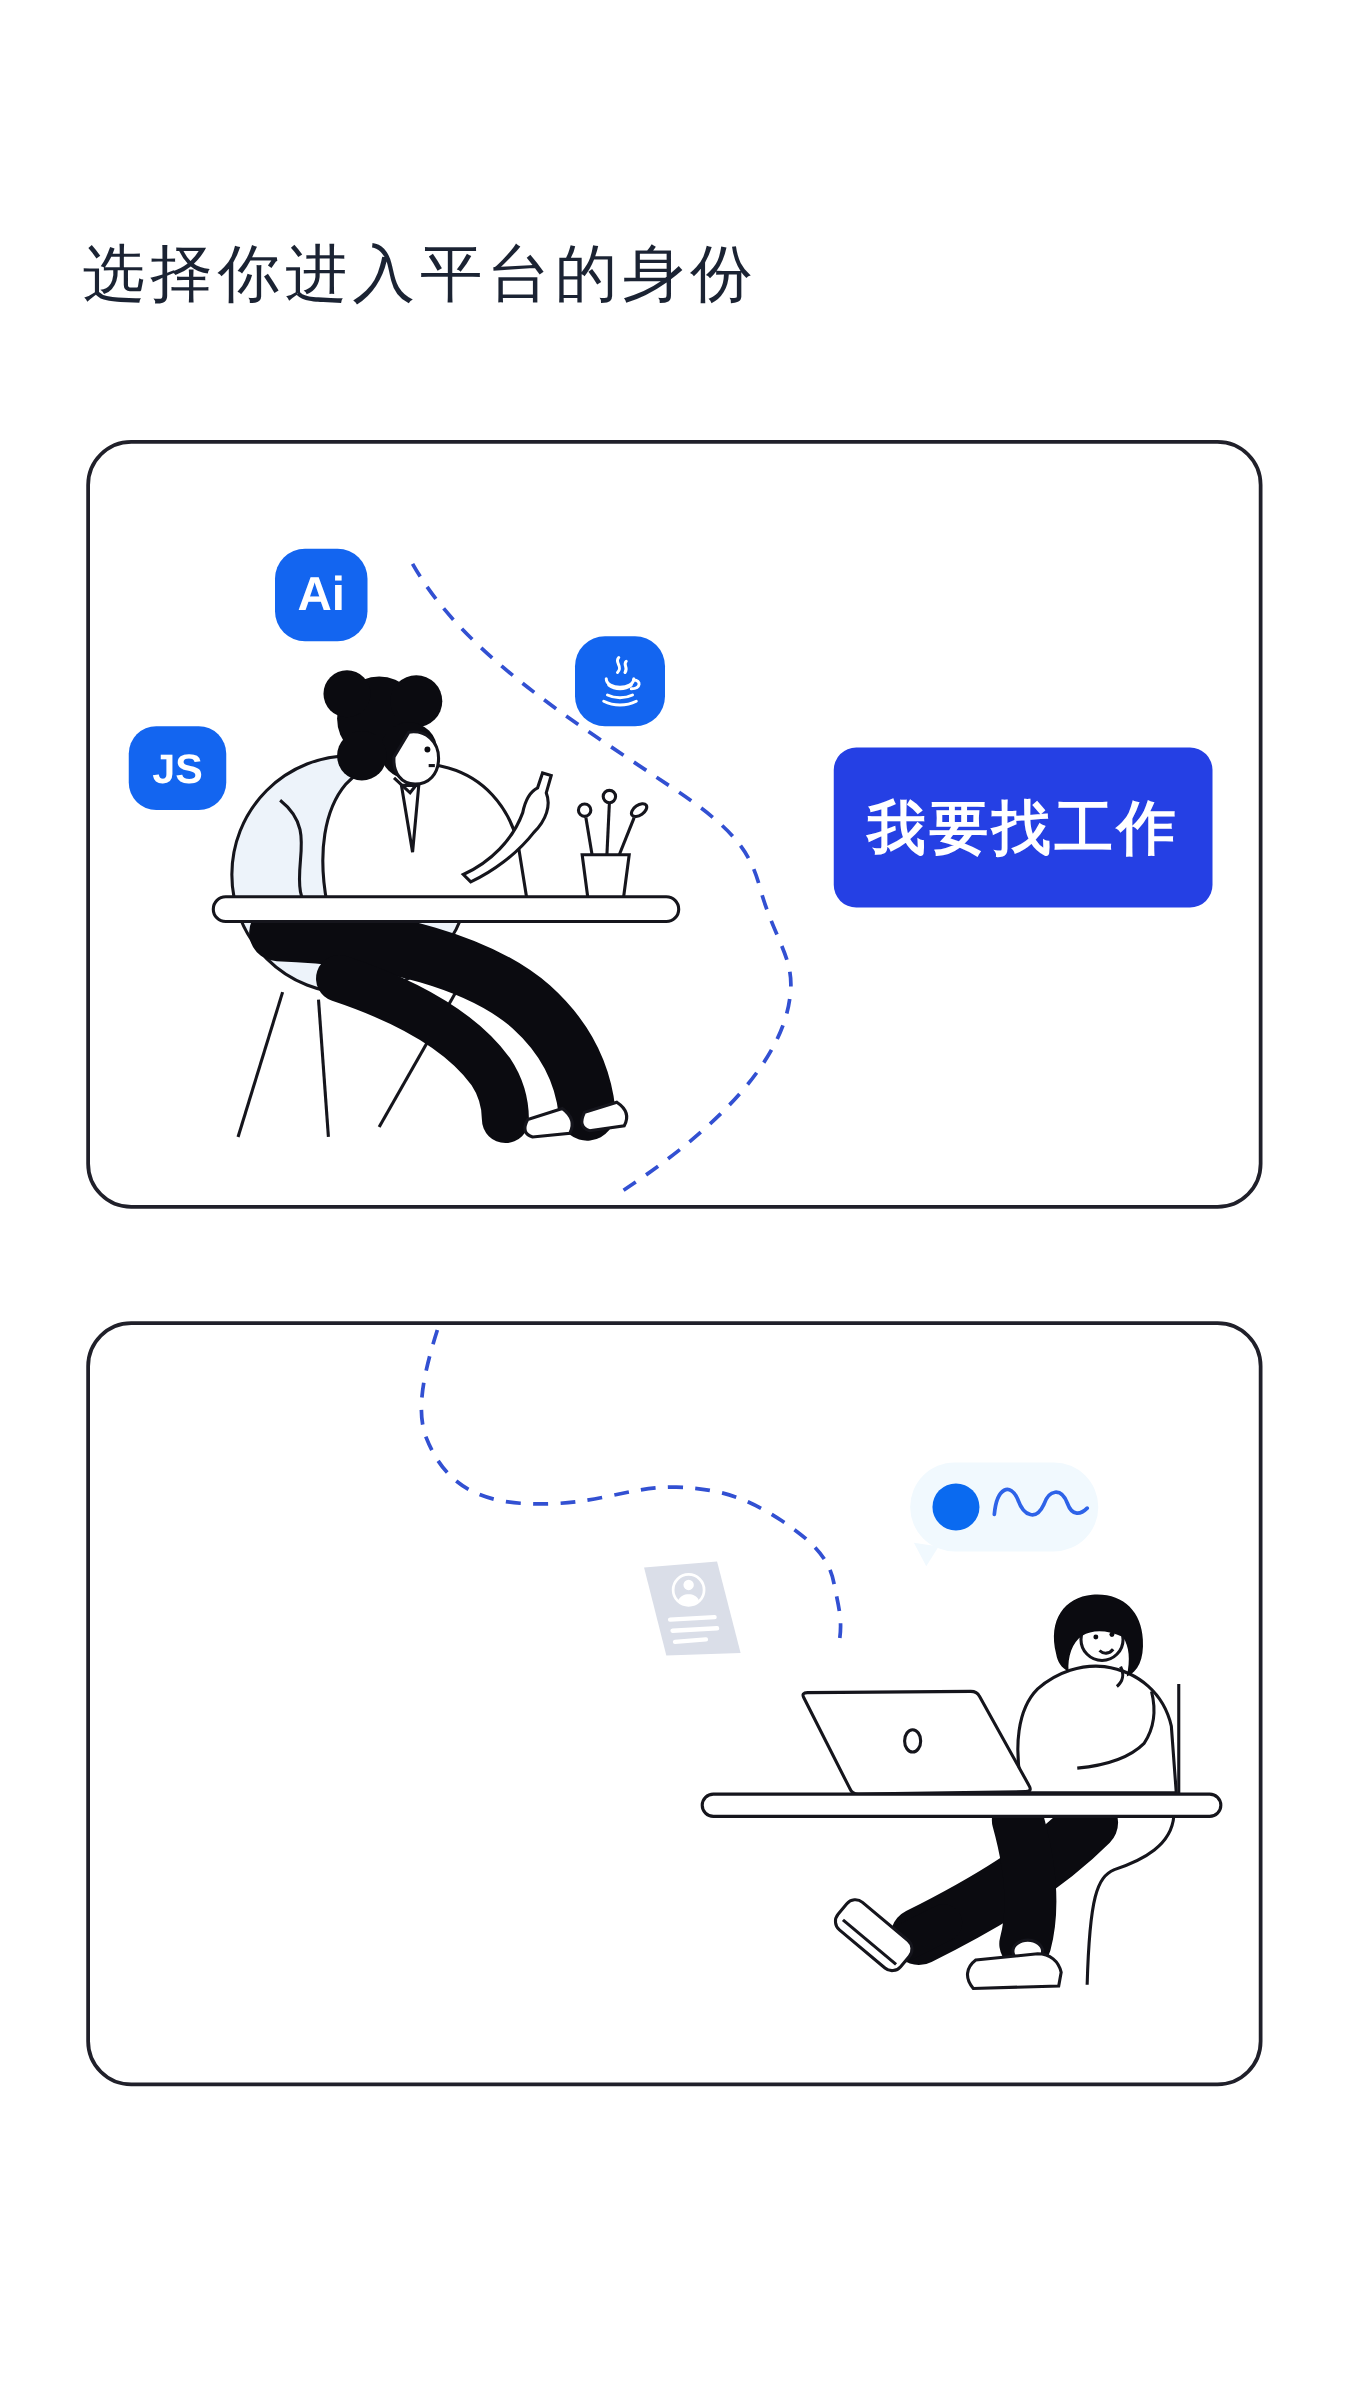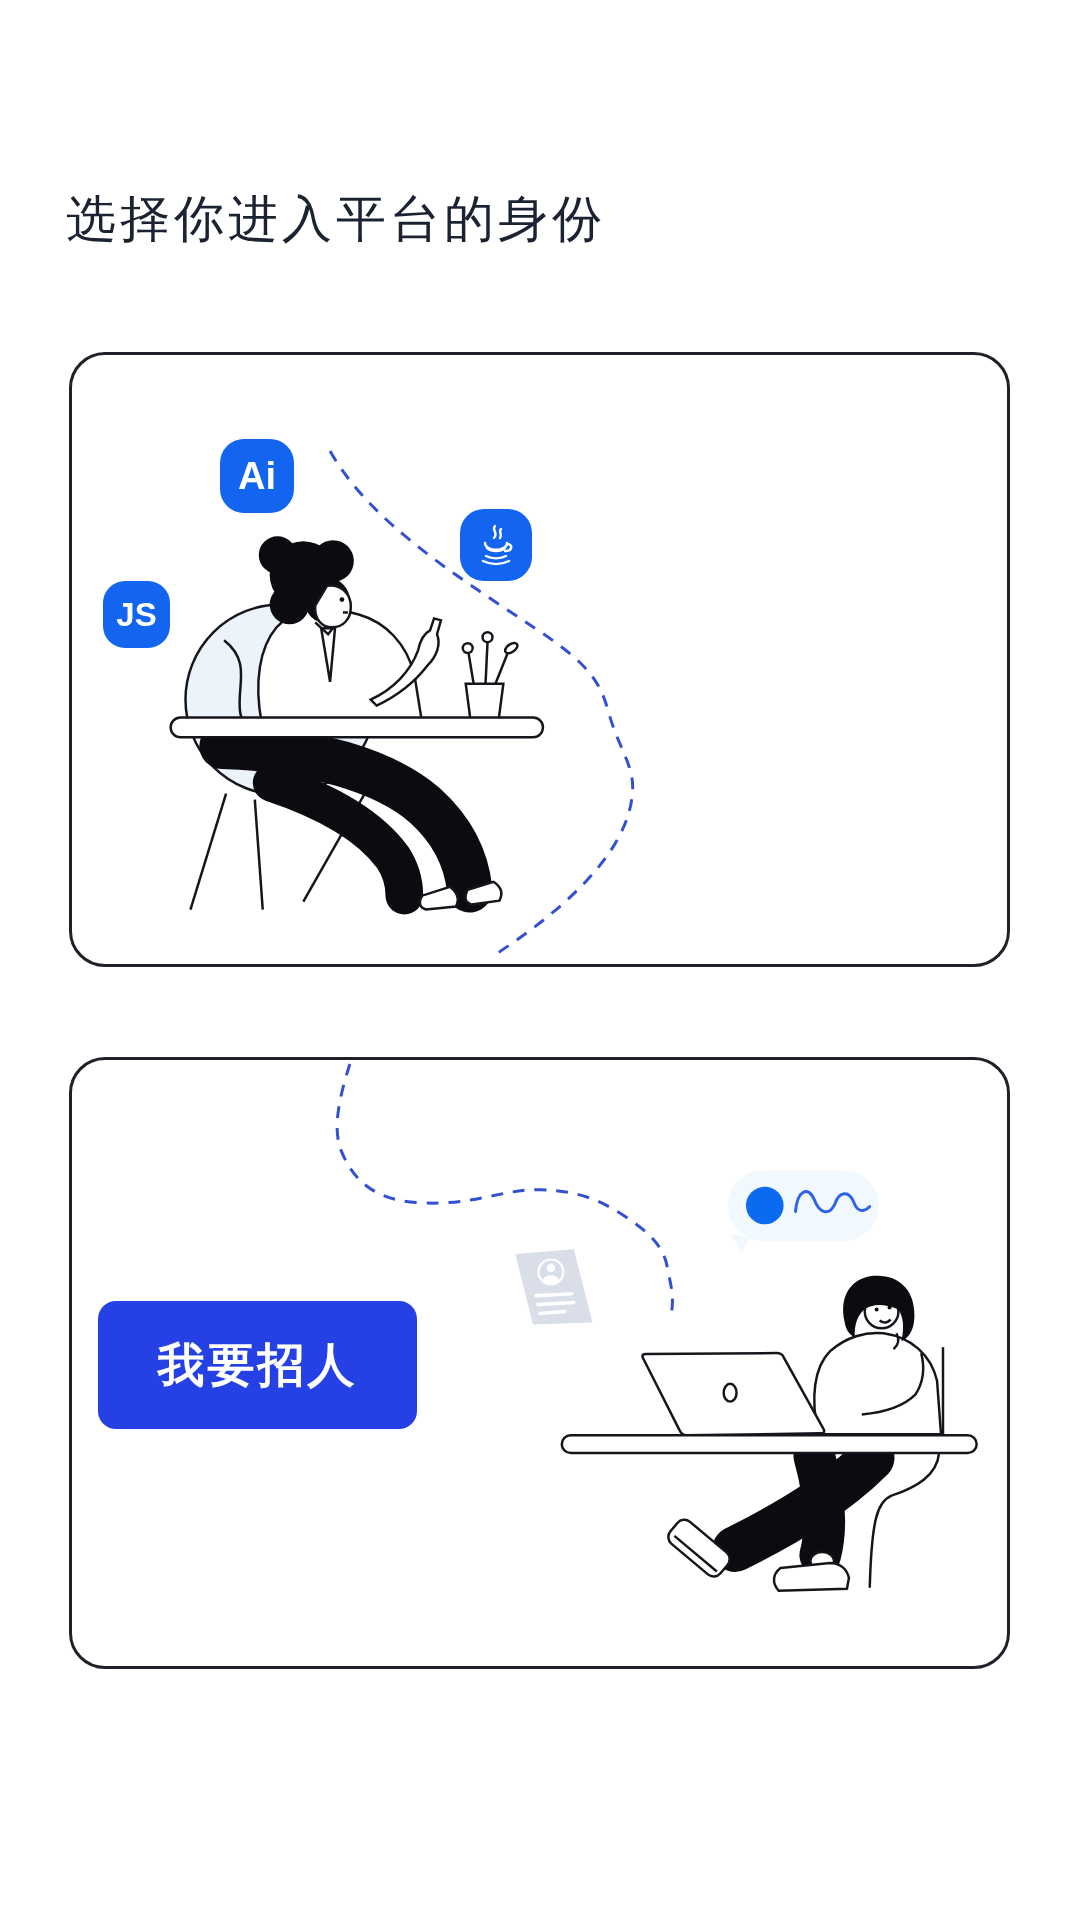--- a/index.html
+++ b/index.html
@@ -17,21 +17,21 @@
   }
   .card-jobseeker{top:352px;height:615px;}
   .card-recruiter{top:1057px;height:612px;}
   .illu{position:absolute;left:0;top:0;width:100%;height:100%;}
   .badge{
     position:absolute;background:#1365F0;color:#fff;font-weight:800;
     display:flex;align-items:center;justify-content:center;text-align:right;
   }
   .badge-ai{left:148px;top:84px;width:74px;height:74px;border-radius:24px;font-size:38px;}
   .badge-java{left:388px;top:154px;width:72px;height:72px;border-radius:24px;}
-  .badge-js{left:31px;top:226px;width:67px;height:67px;border-radius:22px;font-size:33px;}
+  .badge-js{left:31px;top:226px;width:78px;height:67px;border-radius:22px;font-size:33px;}
   .cta{
     position:absolute;background:#2540E4;color:#fff;border:none;cursor:pointer;
     border-radius:18px;font-size:47px;font-weight:700;letter-spacing:3px;
     display:flex;align-items:center;justify-content:center;
     font-family:"Liberation Sans","DejaVu Sans",sans-serif;
   }
   .cta-find{left:595px;top:243px;width:303px;height:128px;}
   .cta-hire{left:26px;top:241px;width:319px;height:128px;}
   svg .ln{stroke:#15151C;stroke-width:2.5;fill:none;}
   svg .fillw{fill:#fff;stroke:#15151C;stroke-width:2.5;}
@@ -105,20 +105,21 @@
         <path d="M35,23 C41,23 41,30 33,30"></path>
         <path d="M15,27 C20,31 28,31 33,27"></path>
         <path d="M14,35 C20,38 28,38 34,35"></path>
         <path d="M11,40 C19,44 29,44 37,40"></path>
       </g>
     </svg>
   </div>
 
   <div class="badge badge-js">JS</div>
 
+  <button class="cta cta-find">我要找工作</button>
 </div>
 
 <div class="card card-recruiter">
 
   <svg class="illu" viewBox="0 0 941 612">
 
     <path d="M279,4 C267,42 262,70 270,91 C283,124 306,141 346,144 C404,148 432,130 472,131 C512,132 534,143 557,158 C584,176 597,190 600,212 C604,230 606,240 604,254" fill="none" stroke="#3250D2" stroke-width="3" stroke-dasharray="12 10"></path>
 
     <g>
       <path d="M446,196 L505,191 L524,265 L464,267 Z" fill="#DADEE8"></path>
@@ -173,14 +174,13 @@
     <g>
       <g transform="rotate(40 632 494)">
         <rect class="fillw" stroke-width="2.2" x="598" y="479" width="66" height="29" rx="9"></rect>
         <path class="ln" stroke-width="2" d="M604,500 L660,500"></path>
       </g>
       <ellipse class="fillw" stroke-width="2" cx="756" cy="506" rx="12" ry="9"></ellipse>
       <path class="fillw" stroke-width="2.2" d="M714,513 L764,508 C774,508 781,514 783,523 L781,534 L712,536 C705,528 706,519 714,513 Z"></path>
     </g>
   </svg>
 
-  <button class="cta cta-hire">我要招人</button>
 </div>
 
 </body></html>

